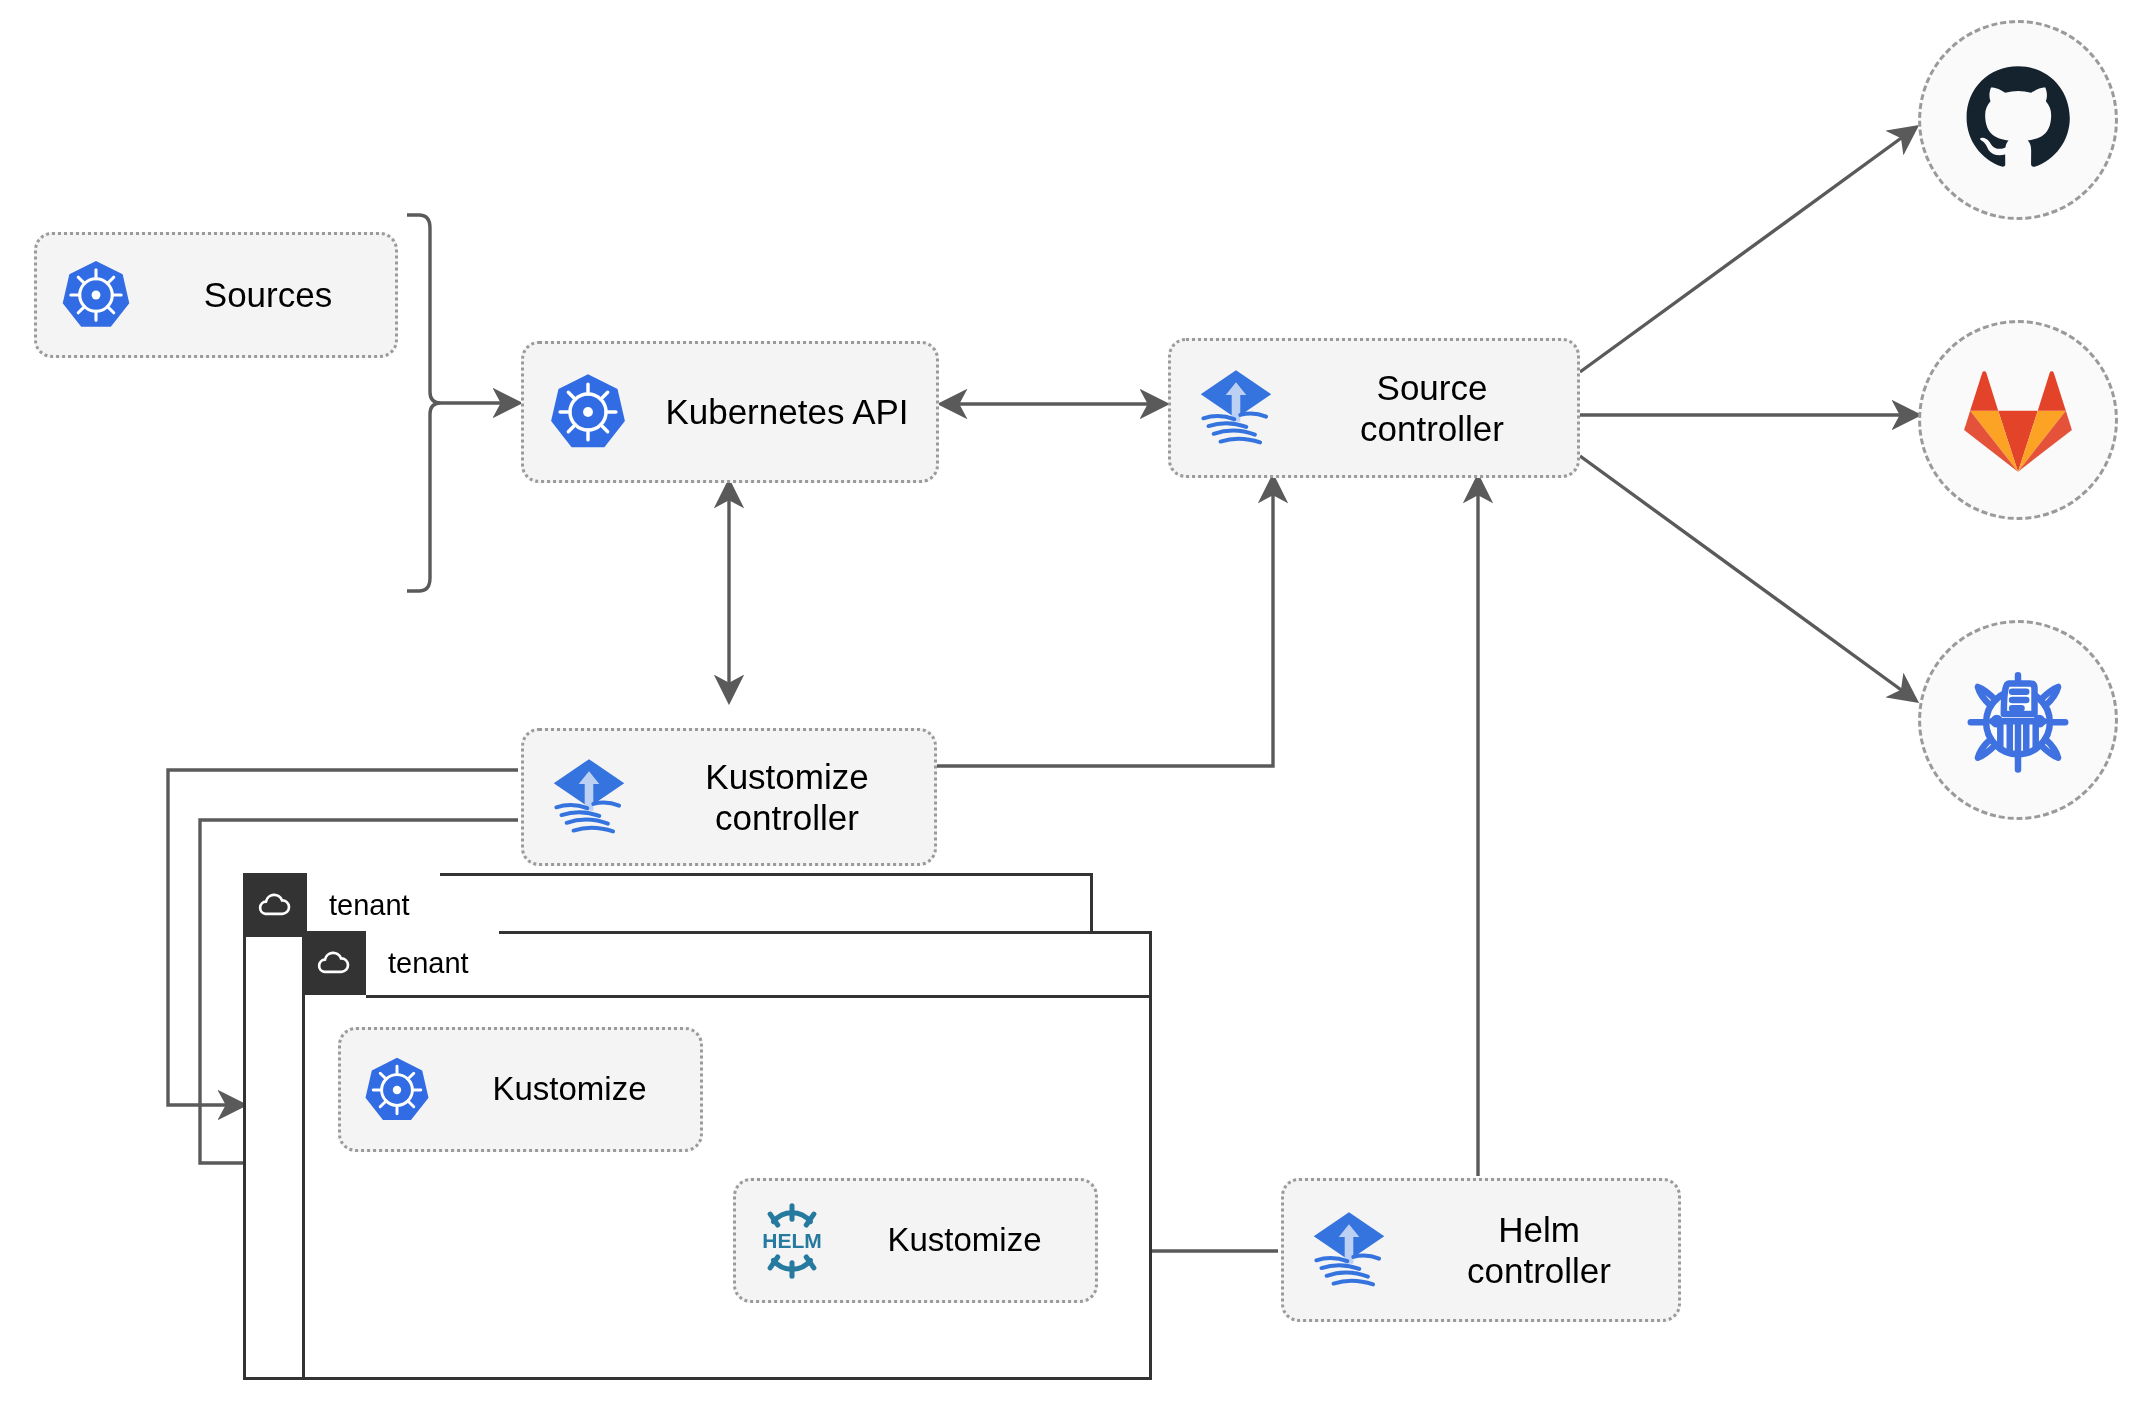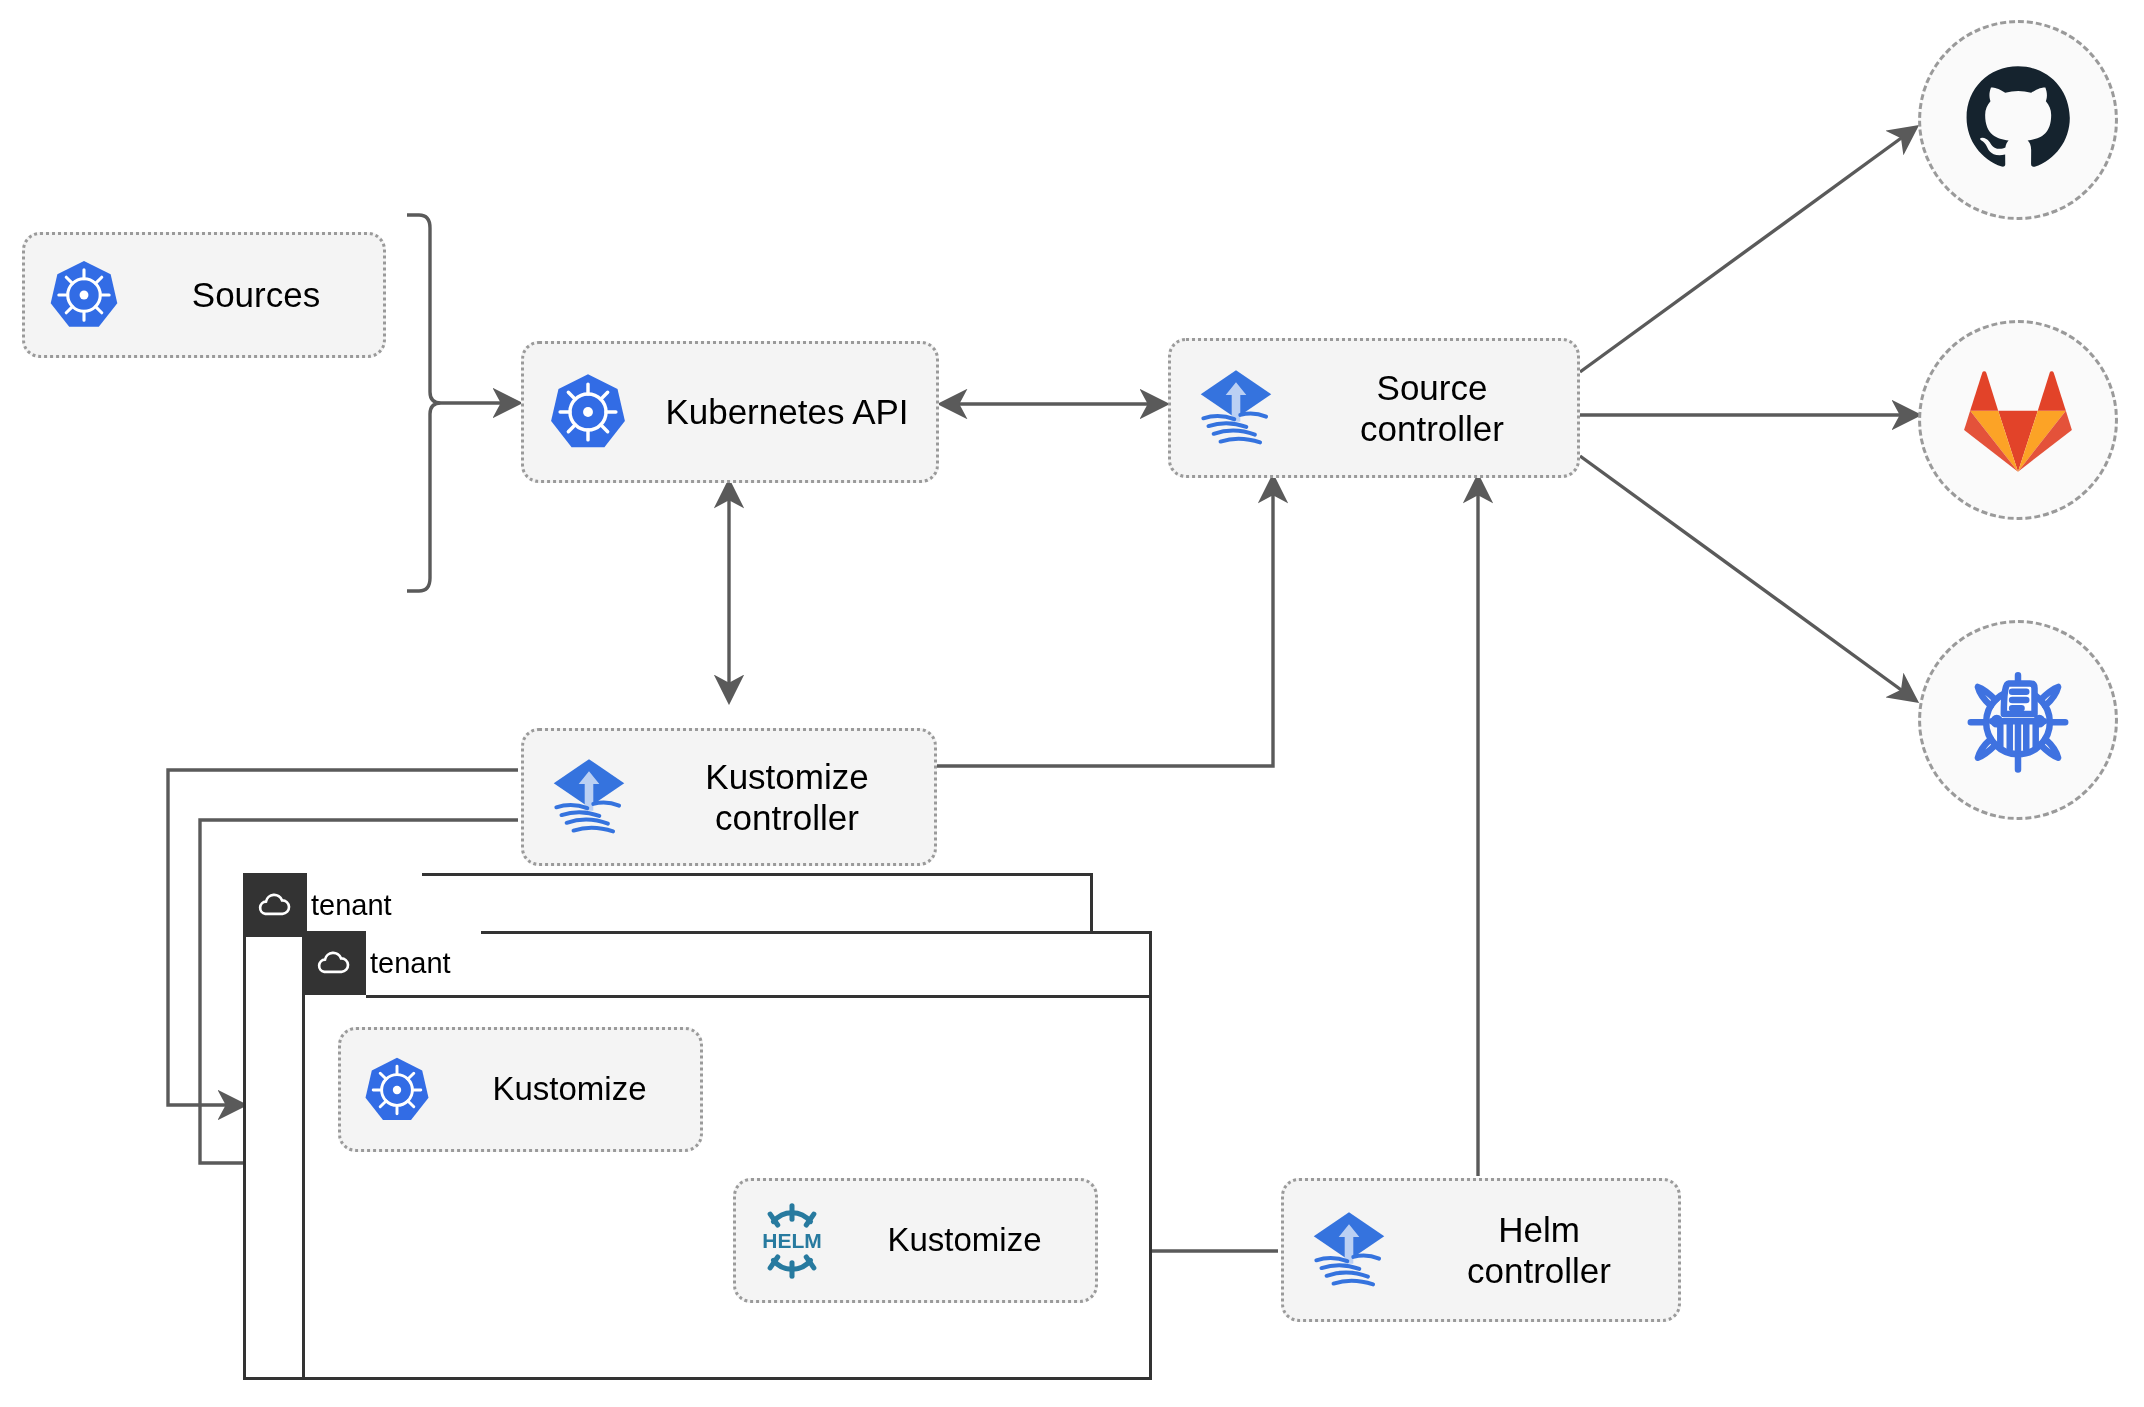--- a/index.html
+++ b/index.html
@@ -85,21 +85,21 @@
   }
   .tenant .tbicon {
     width: 64px;
     height: 64px;
     background: #333333;
     display: flex;
     align-items: center;
     justify-content: center;
   }
   .tenant .tbtext {
-    padding-left: 4px;
+    padding-left: 22px;
     font-size: 29px;
     color: #000000;
     background: #ffffff;
     height: 64px;
     display: flex;
     align-items: center;
     padding-right: 30px;
   }
   .tenant .divider {
     position: absolute;
@@ -167,21 +167,21 @@
     <div class="titlebar">
       <div class="tbicon">
         <svg width="40" height="40" viewBox="0 0 24 24" fill="none" stroke="#ffffff" stroke-width="1.6">
           <path d="M6.2,17.3 A3.7,3.7 0 0 1 6.6,9.95 A5,5 0 0 1 16.2,9.2 A3.6,3.6 0 0 1 16.5,17.3 Z"></path>
         </svg>
       </div>
       <div class="tbtext">tenant</div>
     </div>
   </div>
 
-  <div class="node" style="left:22px; top:232px; width:364px; height:126px;">
+  <div class="node" style="left:34px; top:232px; width:364px; height:126px;">
     <div class="ico" style="width:118px;">
       <svg width="74" height="74" viewBox="0 0 100 100">
         <path fill="#326CE5" d="M50 4 L86 22 L95 61 L70 93 L30 93 L5 61 L14 22 Z"></path>
         <g stroke="#ffffff" stroke-width="4.2" fill="none" stroke-linecap="round">
           <circle cx="50" cy="50" r="22"></circle>
           <circle cx="50" cy="50" r="6" fill="#ffffff" stroke="none"></circle>
           <path d="M50 28 L50 16 M50 72 L50 84 M28 50 L16 50 M72 50 L84 50
                    M34.4 34.4 L26 26 M65.6 65.6 L74 74 M65.6 34.4 L74 26 M34.4 65.6 L26 74"></path>
         </g>
       </svg>

